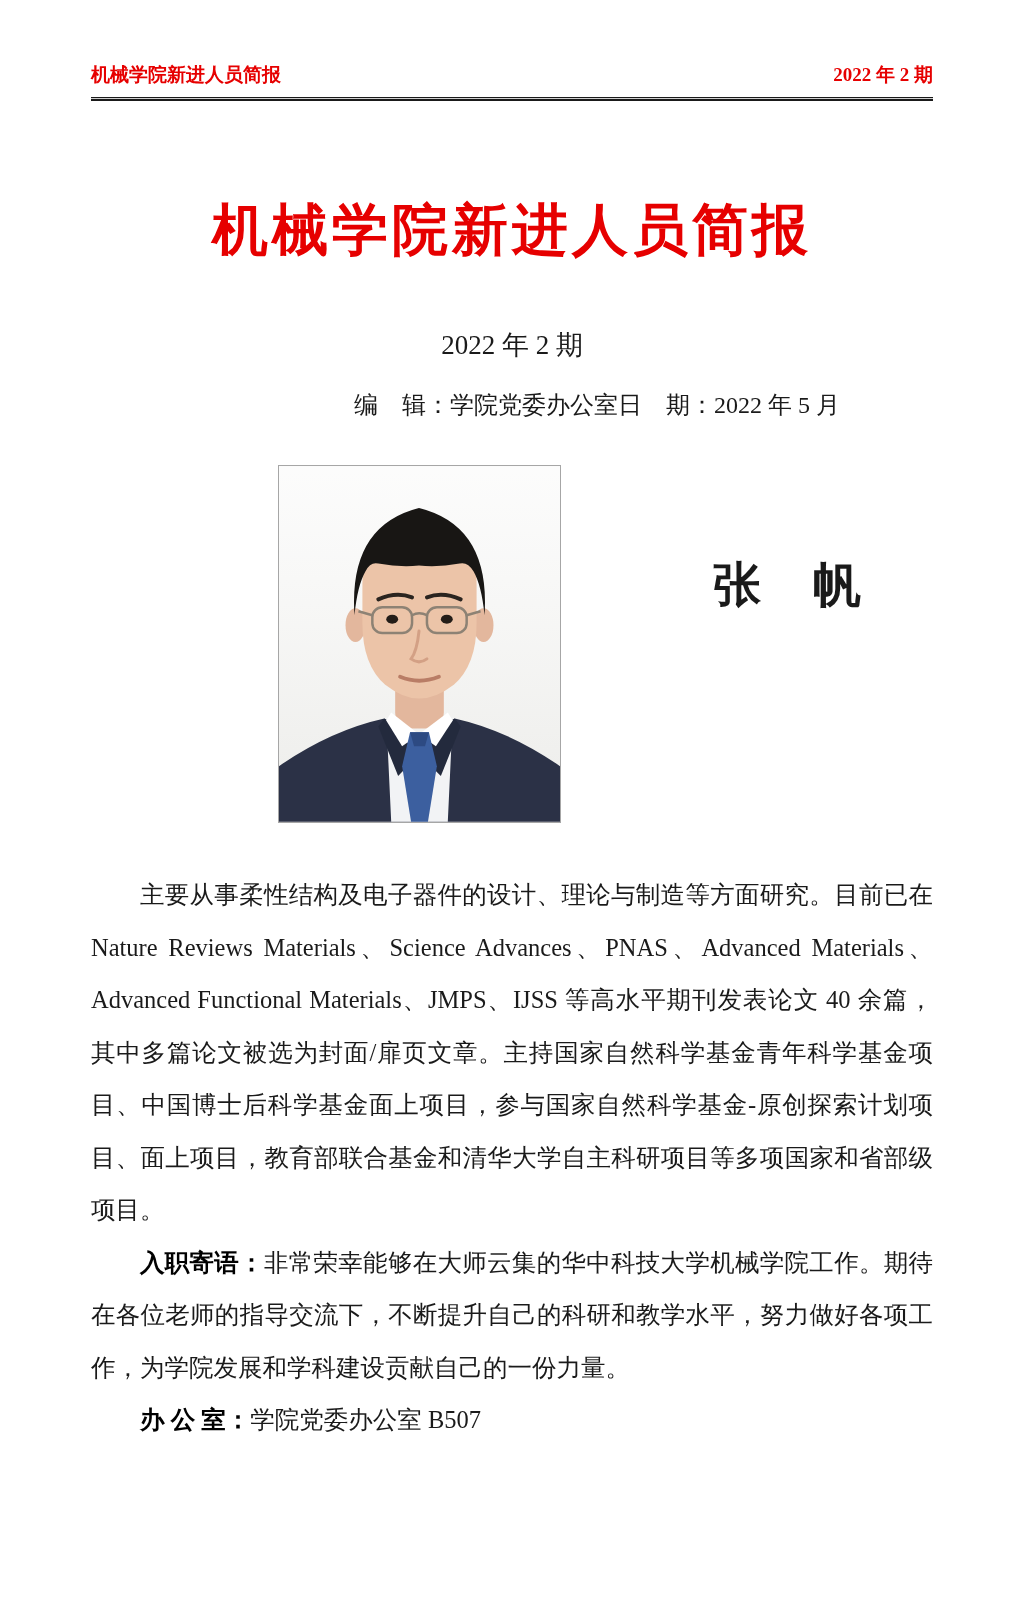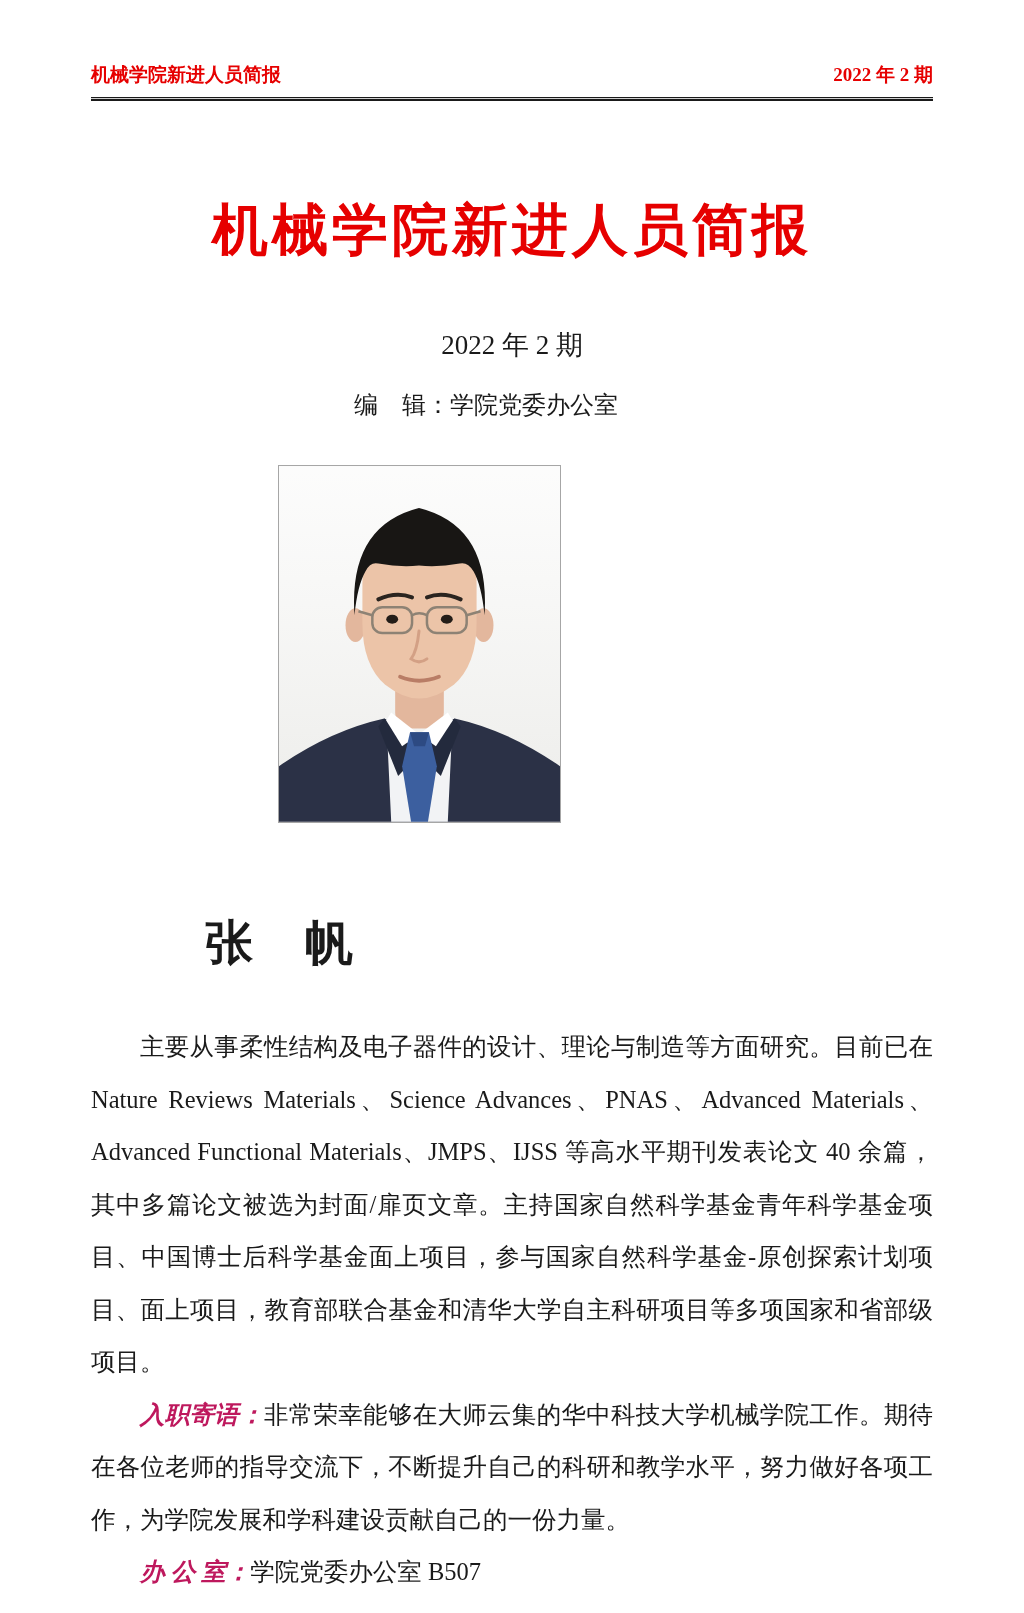--- a/index.html
+++ b/index.html
@@ -47,21 +47,20 @@
     font-size: 24px;
     display: flex;
     text-align: right;
   }
   .editor-row .editor-label { width: 333px; flex: none; }
   
   .profile {
     margin-top: 44px;
     display: flex;
     align-items: flex-start;
-    flex-direction: column;
   }
   .photo-frame {
     margin-left: 225px;
     width: 283px;
     height: 358px;
     border: 1px solid #a6a6a6;
     box-sizing: border-box;
     background: #f7f7f7;
     flex: none;
     overflow: hidden;
@@ -84,40 +83,41 @@
     text-align: left;
   }
   
   .content {
     margin: 46px 38px 0 38px;
     font-size: 24.5px;
     line-height: 52.5px;
     text-align: justify;
   }
   .content p { margin: 0; text-indent: 2em; }
-  .red-label { color: #be185d; font-weight: bold; font-style: italic; }
+  .red-label { color: #000000; font-weight: bold; }
   .contact-line { margin-top: 0; }
 </style>
 </head>
 <body>
 
 <div class="page">
 
   <div class="running-header">
     <span>机械学院新进人员简报</span>
     <span>2022 年 2 期</span>
   </div>
   <div class="header-rule"></div>
 
   <div class="main-title">机械学院新进人员简报</div>
 
   <div class="issue-line">2022 年 2 期</div>
 
   <div class="editor-row">
     <span class="editor-label">编　辑：学院党委办公室</span>
+    <span>日　期：2022 年 5 月</span>
   </div>
 
   <div class="profile">
     <div class="photo-frame">
       <svg viewBox="0 0 283 358" xmlns="http://www.w3.org/2000/svg">
         <rect x="0" y="0" width="283" height="358" fill="#f8f8f7"></rect>
         <rect x="0" y="0" width="283" height="358" fill="url(#bgGrad)"></rect>
         <defs>
           <linearGradient id="bgGrad" x1="0" y1="0" x2="0" y2="1">
             <stop offset="0" stop-color="#ffffff" stop-opacity="0.6"></stop>

